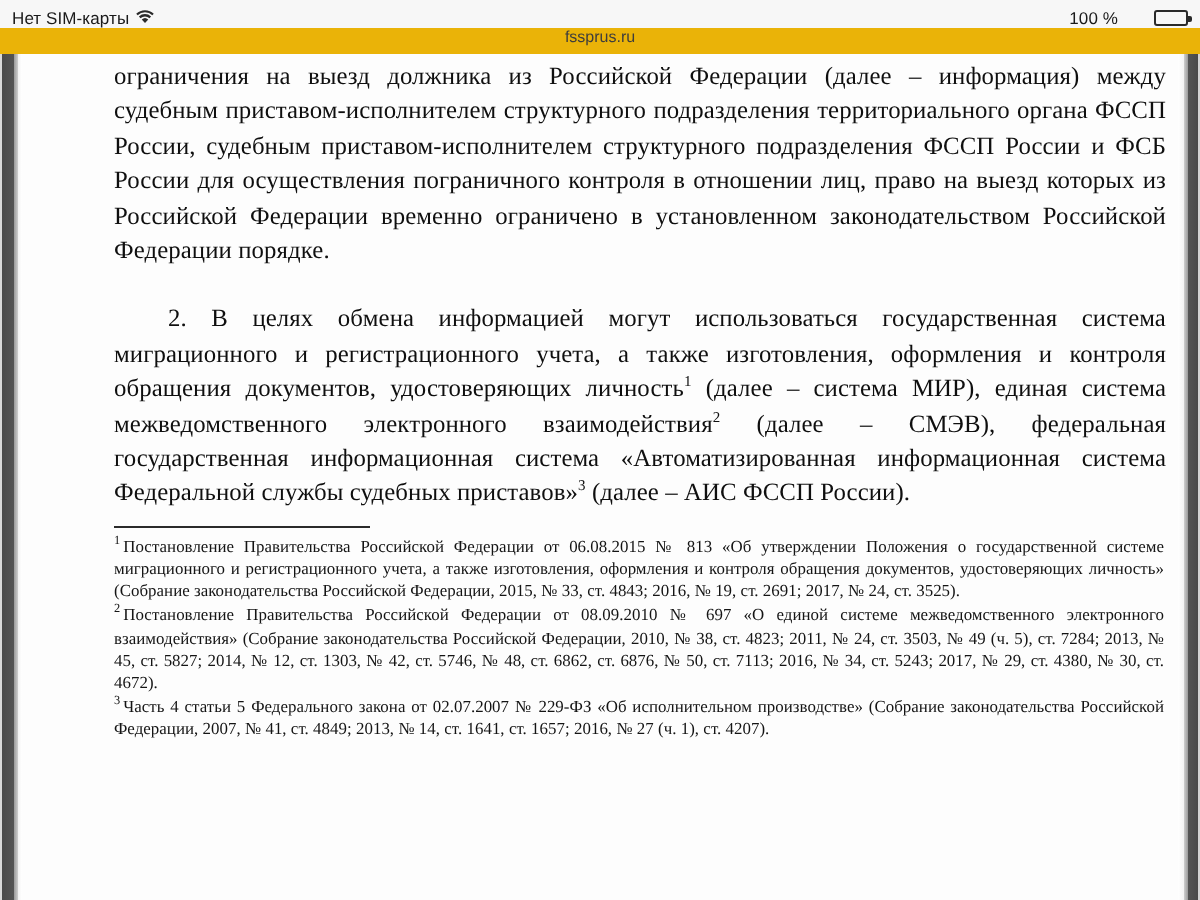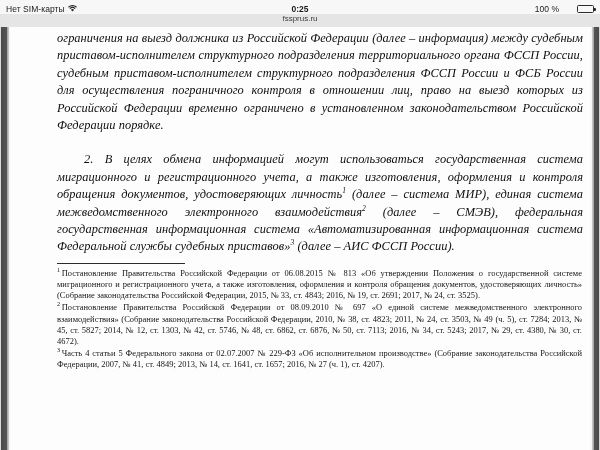--- a/index.html
+++ b/index.html
@@ -74,21 +74,21 @@
   .battery-fill {
     height: 100%;
     width: 100%;
     background: #1a1a1a;
     border-radius: 0.5px;
   }
 
   
   .url-bar {
     height: 13px;
-    background: #e5e5e5;
+    background: #eab308;
     display: flex;
     align-items: flex-start;
     justify-content: center;
     font-size: 8px;
     color: #3d3d3d;
     line-height: 10px;
   }
 
   
   .viewport {
@@ -129,21 +129,20 @@
     padding: 3px 6px 0 46px;
     box-sizing: border-box;
   }
   .doc-body p {
     margin: 0;
     text-align: justify;
     text-justify: inter-word;
     font-size: 12.4px;
     line-height: 17.4px;
     letter-spacing: 0.05px;
-    font-style: italic;
   }
   .doc-body p.indent {
     text-indent: 27px;
   }
   .doc-body p + p {
     margin-top: 17px;
   }
   sup {
     font-size: 7.5px;
     vertical-align: super;
@@ -184,21 +183,20 @@
   <div class="status-left">
     <span>Нет SIM-карты</span>
     <span class="wifi-icon">
       <svg width="9" height="7" viewBox="0 0 16 12" aria-hidden="true">
         <path d="M8 11.4 L5.1 8.2 A4.2 4.2 0 0 1 10.9 8.2 Z" fill="#2a2a2a"></path>
         <path d="M2.6 5.6 A7.8 7.8 0 0 1 13.4 5.6 L12 7.1 A5.9 5.9 0 0 0 4 7.1 Z" fill="#2a2a2a"></path>
         <path d="M0.2 3.1 A11.2 11.2 0 0 1 15.8 3.1 L14.5 4.5 A9.3 9.3 0 0 0 1.5 4.5 Z" fill="#2a2a2a"></path>
       </svg>
     </span>
   </div>
-  <div class="status-center">0:25</div>
   <div class="status-right">
     <span>100 %</span>
     <span class="battery">
       <span class="battery-fill"></span>
     </span>
   </div>
 </div>
 
 <div class="url-bar">
   <span>fssprus.ru</span>

